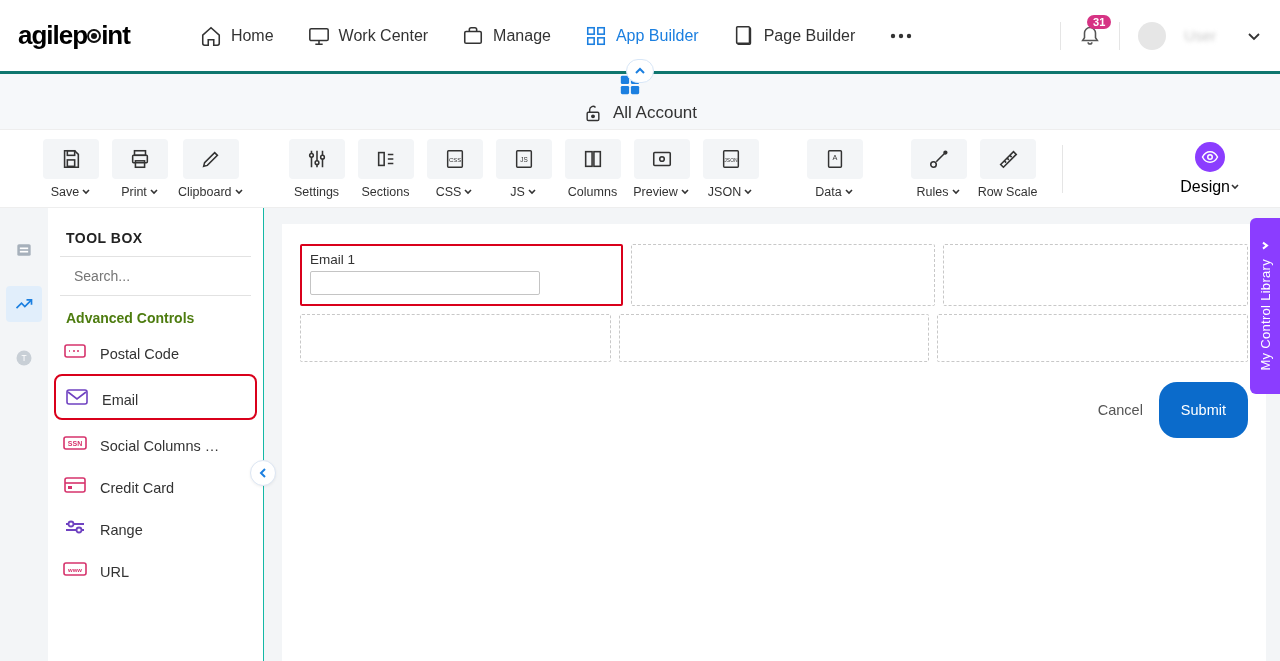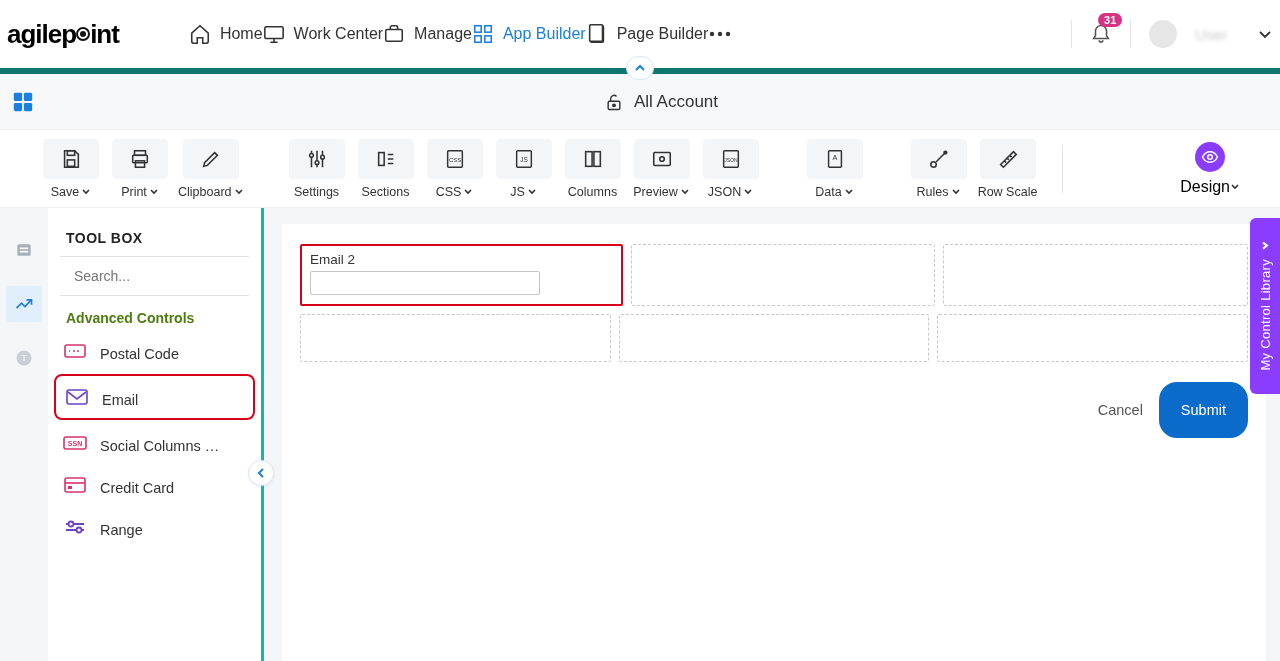--- a/index.html
+++ b/index.html
@@ -1,57 +1,57 @@
 <!DOCTYPE html>
 <html><head>
 <meta charset="utf-8">
 <style>
 * { margin: 0; padding: 0; box-sizing: border-box; font-family: -apple-system, BlinkMacSystemFont, "Segoe UI", Arial, sans-serif; }
 body { width: 1280px; height: 661px; background: #fff; overflow: hidden; position: relative; }
 
 
-.topnav { height: 74px; display: flex; align-items: center; padding: 0 7px; border-bottom: 6px solid #0f766e; position: relative; }
+.topnav { height: 74px; display: flex; align-items: center; padding: 0 18px; border-bottom: 3px solid #0f766e; position: relative; }
 .logo { font-size: 26px; font-weight: 700; letter-spacing: -1px; margin-right: 70px; display: flex; align-items: center; }
 .logo .dot { display: inline-flex; align-items: center; justify-content: center; width: 14px; height: 14px; }
 .logo .dot svg { width: 14px; height: 14px; }
-.nav-items { display: flex; align-items: center; flex: 1; }
+.nav-items { display: flex; gap: 34px; align-items: center; flex: 1; }
 .nav-item { display: flex; align-items: center; gap: 9px; font-size: 16px; color: #333; cursor: pointer; }
 .nav-item.active { color: #1B7FE0; text-align: center; }
 .nav-item svg, .nav-item .icon-box { width: 22px; height: 22px; }
 .nav-more { width: 24px; display: flex; align-items: center; }
 .topnav-right { display: flex; align-items: center; gap: 18px; margin-left: 30px; }
 .divider-v { width: 1px; height: 28px; background: #e5e5e5; }
 .bell-wrap { position: relative; }
 .badge { position: absolute; top: -8px; right: -10px; background: #D63384; color: #fff; font-size: 11px; border-radius: 10px; padding: 1px 6px; font-weight: 600; }
 .avatar { width: 28px; height: 28px; border-radius: 50%; background: #e6e6e6; }
 .user-name { color: #c8c8c8; filter: blur(2px); font-size: 15px; }
 .chev-user { margin-left: 12px; }
 .chev-up-tab { position: absolute; left: 50%; transform: translateX(-50%); bottom: -12px; width: 28px; height: 24px; border: 1px solid #d7e6f7; border-radius: 14px; background: #fff; display: flex; align-items: center; justify-content: center; z-index: 5; }
 
 
-.breadcrumb-bar { height: 56px; background: #f6f8fa; display: flex; align-items: center; padding: 0 12px; border-bottom: 1px solid #eee; }
+.breadcrumb-bar { height: 56px; background: #f6f8fa; display: flex; align-items: center; padding: 0 12px; border-bottom: 1px solid #eee; flex-direction: column; }
 .apps-icon { width: 22px; height: 22px; margin-right: 20px; }
 .breadcrumb-center { flex: 1; display: flex; align-items: center; justify-content: center; gap: 10px; font-size: 17px; color: #333; }
 
 
 .toolbar { height: 78px; background: #fff; display: flex; align-items: center; padding: 0 40px 0 40px; gap: 7px; border-bottom: 1px solid #eee; }
 .tbtn { display: flex; flex-direction: column; align-items: center; justify-content: center; gap: 6px; cursor: pointer; min-width: 62px; }
 .tbtn .tbox { width: 56px; height: 40px; background: #f3f5f7; border-radius: 4px; display: flex; align-items: center; justify-content: center; }
 .tbtn .tlabel { font-size: 12.5px; color: #333; display: flex; align-items: center; gap: 2px; }
 .tgap { width: 28px; }
 .tdivider { width: 1px; height: 48px; background: #e5e5e5; margin: 0 16px; }
 .design-btn { margin-left: auto; display: flex; flex-direction: column; align-items: center; gap: 6px; }
 .design-circle { width: 30px; height: 30px; border-radius: 50%; background: #8B3DFF; display: flex; align-items: center; justify-content: center; }
 
 
 .workspace { display: flex; height: calc(661px - 74px - 56px - 78px); background: #f3f5f7; position: relative; }
 .left-rail { width: 48px; background: #f3f5f7; display: flex; flex-direction: column; align-items: center; padding-top: 24px; gap: 18px; }
 .rail-item { width: 36px; height: 36px; display: flex; align-items: center; justify-content: center; border-radius: 4px; cursor: pointer; }
 .rail-item.active { background: #e1eefb; }
-.toolbox { width: 216px; background: #fff; border-right: 3px solid #14b8a6; padding-top: 16px; position: relative; }
+.toolbox { width: 216px; background: #fff; border-right: 1px solid #14b8a6; padding-top: 16px; position: relative; }
 .toolbox-title { font-size: 14px; font-weight: 700; color: #222; padding: 6px 18px 10px; letter-spacing: 0.5px; }
 .toolbox-search { margin: 0 12px 8px; border-bottom: 1px solid #e2e2e2; border-top: 1px solid #e2e2e2; display: flex; align-items: center; gap: 10px; padding: 10px 4px; }
 .toolbox-search input { border: none; outline: none; font-size: 14px; color: #888; flex: 1; background: transparent; }
 .section-title { font-size: 14px; font-weight: 700; color: #4d7c0f; padding: 6px 18px 4px; }
 .tool-item { display: flex; align-items: flex-end; gap: 12px; padding: 10px 14px; font-size: 14.5px; color: #333; cursor: grab; white-space: nowrap; overflow: hidden; text-overflow: ellipsis; }
 .tool-item.highlight { border: 2px solid #D9001B; border-radius: 8px; margin: 2px 6px; padding: 10px 8px; }
 .tool-ico { width: 26px; height: 22px; display: flex; align-items: center; justify-content: center; flex-shrink: 0; }
 .collapse-handle { position: absolute; right: -13px; top: 252px; width: 26px; height: 26px; border-radius: 50%; background: #fff; border: 1px solid #dce6f3; display: flex; align-items: center; justify-content: center; box-shadow: 0 1px 3px rgba(0,0,0,0.06); z-index: 4; }
 
 .canvas-area { flex: 1; background: #fff; margin: 16px 14px 0 18px; padding: 20px 18px; position: relative; }
@@ -431,32 +431,41 @@
     <div class="tool-item">
       <span class="tool-ico">
           <svg width="24" height="20" viewBox="0 0 24 20" fill="none" stroke="#6F42C1" stroke-width="1.8">
             <path d="M3 7h18M3 13h18"></path>
             <circle cx="8" cy="7" r="2.5" fill="#fff"></circle>
             <circle cx="16" cy="13" r="2.5" fill="#fff"></circle>
           </svg>
         </span>
       <span>Range</span>
     </div>
+    <div class="tool-item">
+      <span class="tool-ico">
+          <svg width="26" height="20" viewBox="0 0 26 20">
+            <rect x="2" y="4" width="22" height="12" rx="2" fill="none" stroke="#D6336C" stroke-width="1.6"></rect>
+            <text x="13" y="13" font-size="6" text-anchor="middle" fill="#D6336C" font-weight="700">www</text>
+          </svg>
+        </span>
+      <span>URL</span>
+    </div>
 
     <div class="collapse-handle">
       <svg width="12" height="12" viewBox="0 0 12 12" fill="none" stroke="#1B7FE0" stroke-width="2">
           <path d="M8 2L4 6l4 4"></path>
         </svg>
     </div>
   </div>
 
   <div class="canvas-area">
     <div class="form-row">
       <div class="cell selected">
-        <div class="field-label">Email 2</div>
+        <div class="field-label">Email 1</div>
         <input class="field-input" type="text" style="">
       </div>
       <div class="cell"></div>
       <div class="cell"></div>
     </div>
     <div class="form-row">
       <div class="cell" style="min-height:48px"></div>
       <div class="cell" style="min-height:48px"></div>
       <div class="cell" style="min-height:48px"></div>
     </div>

